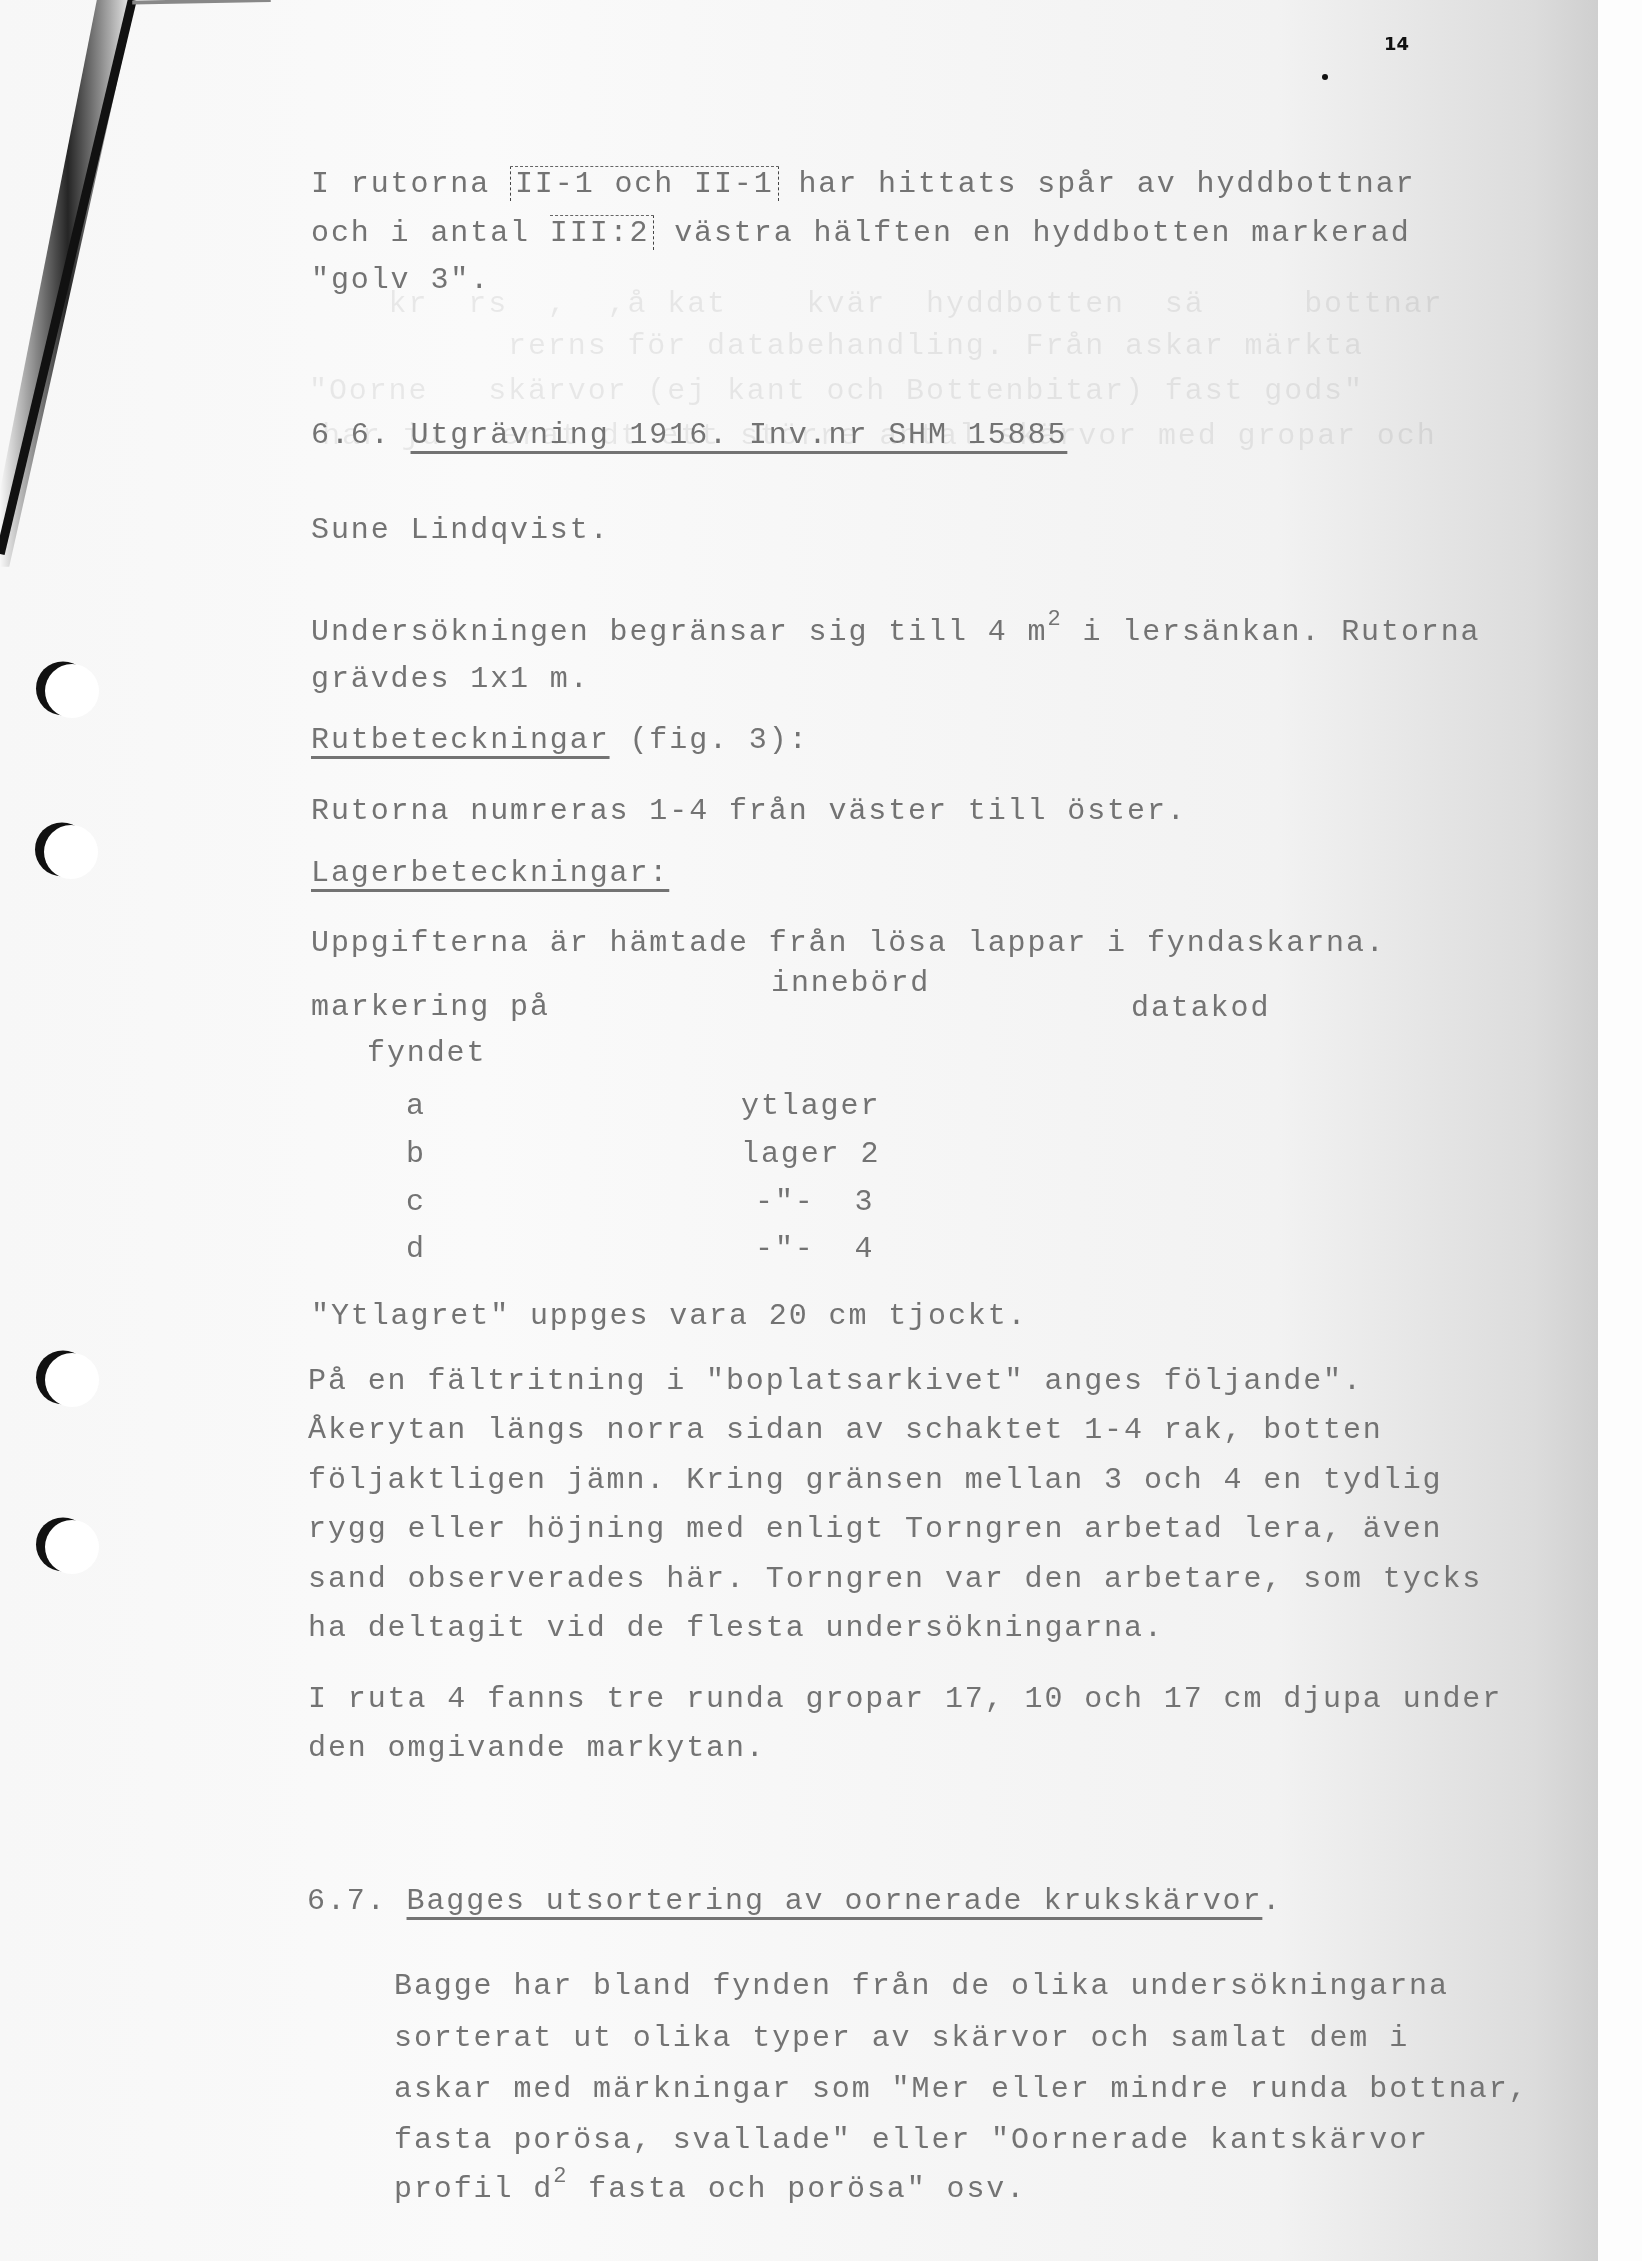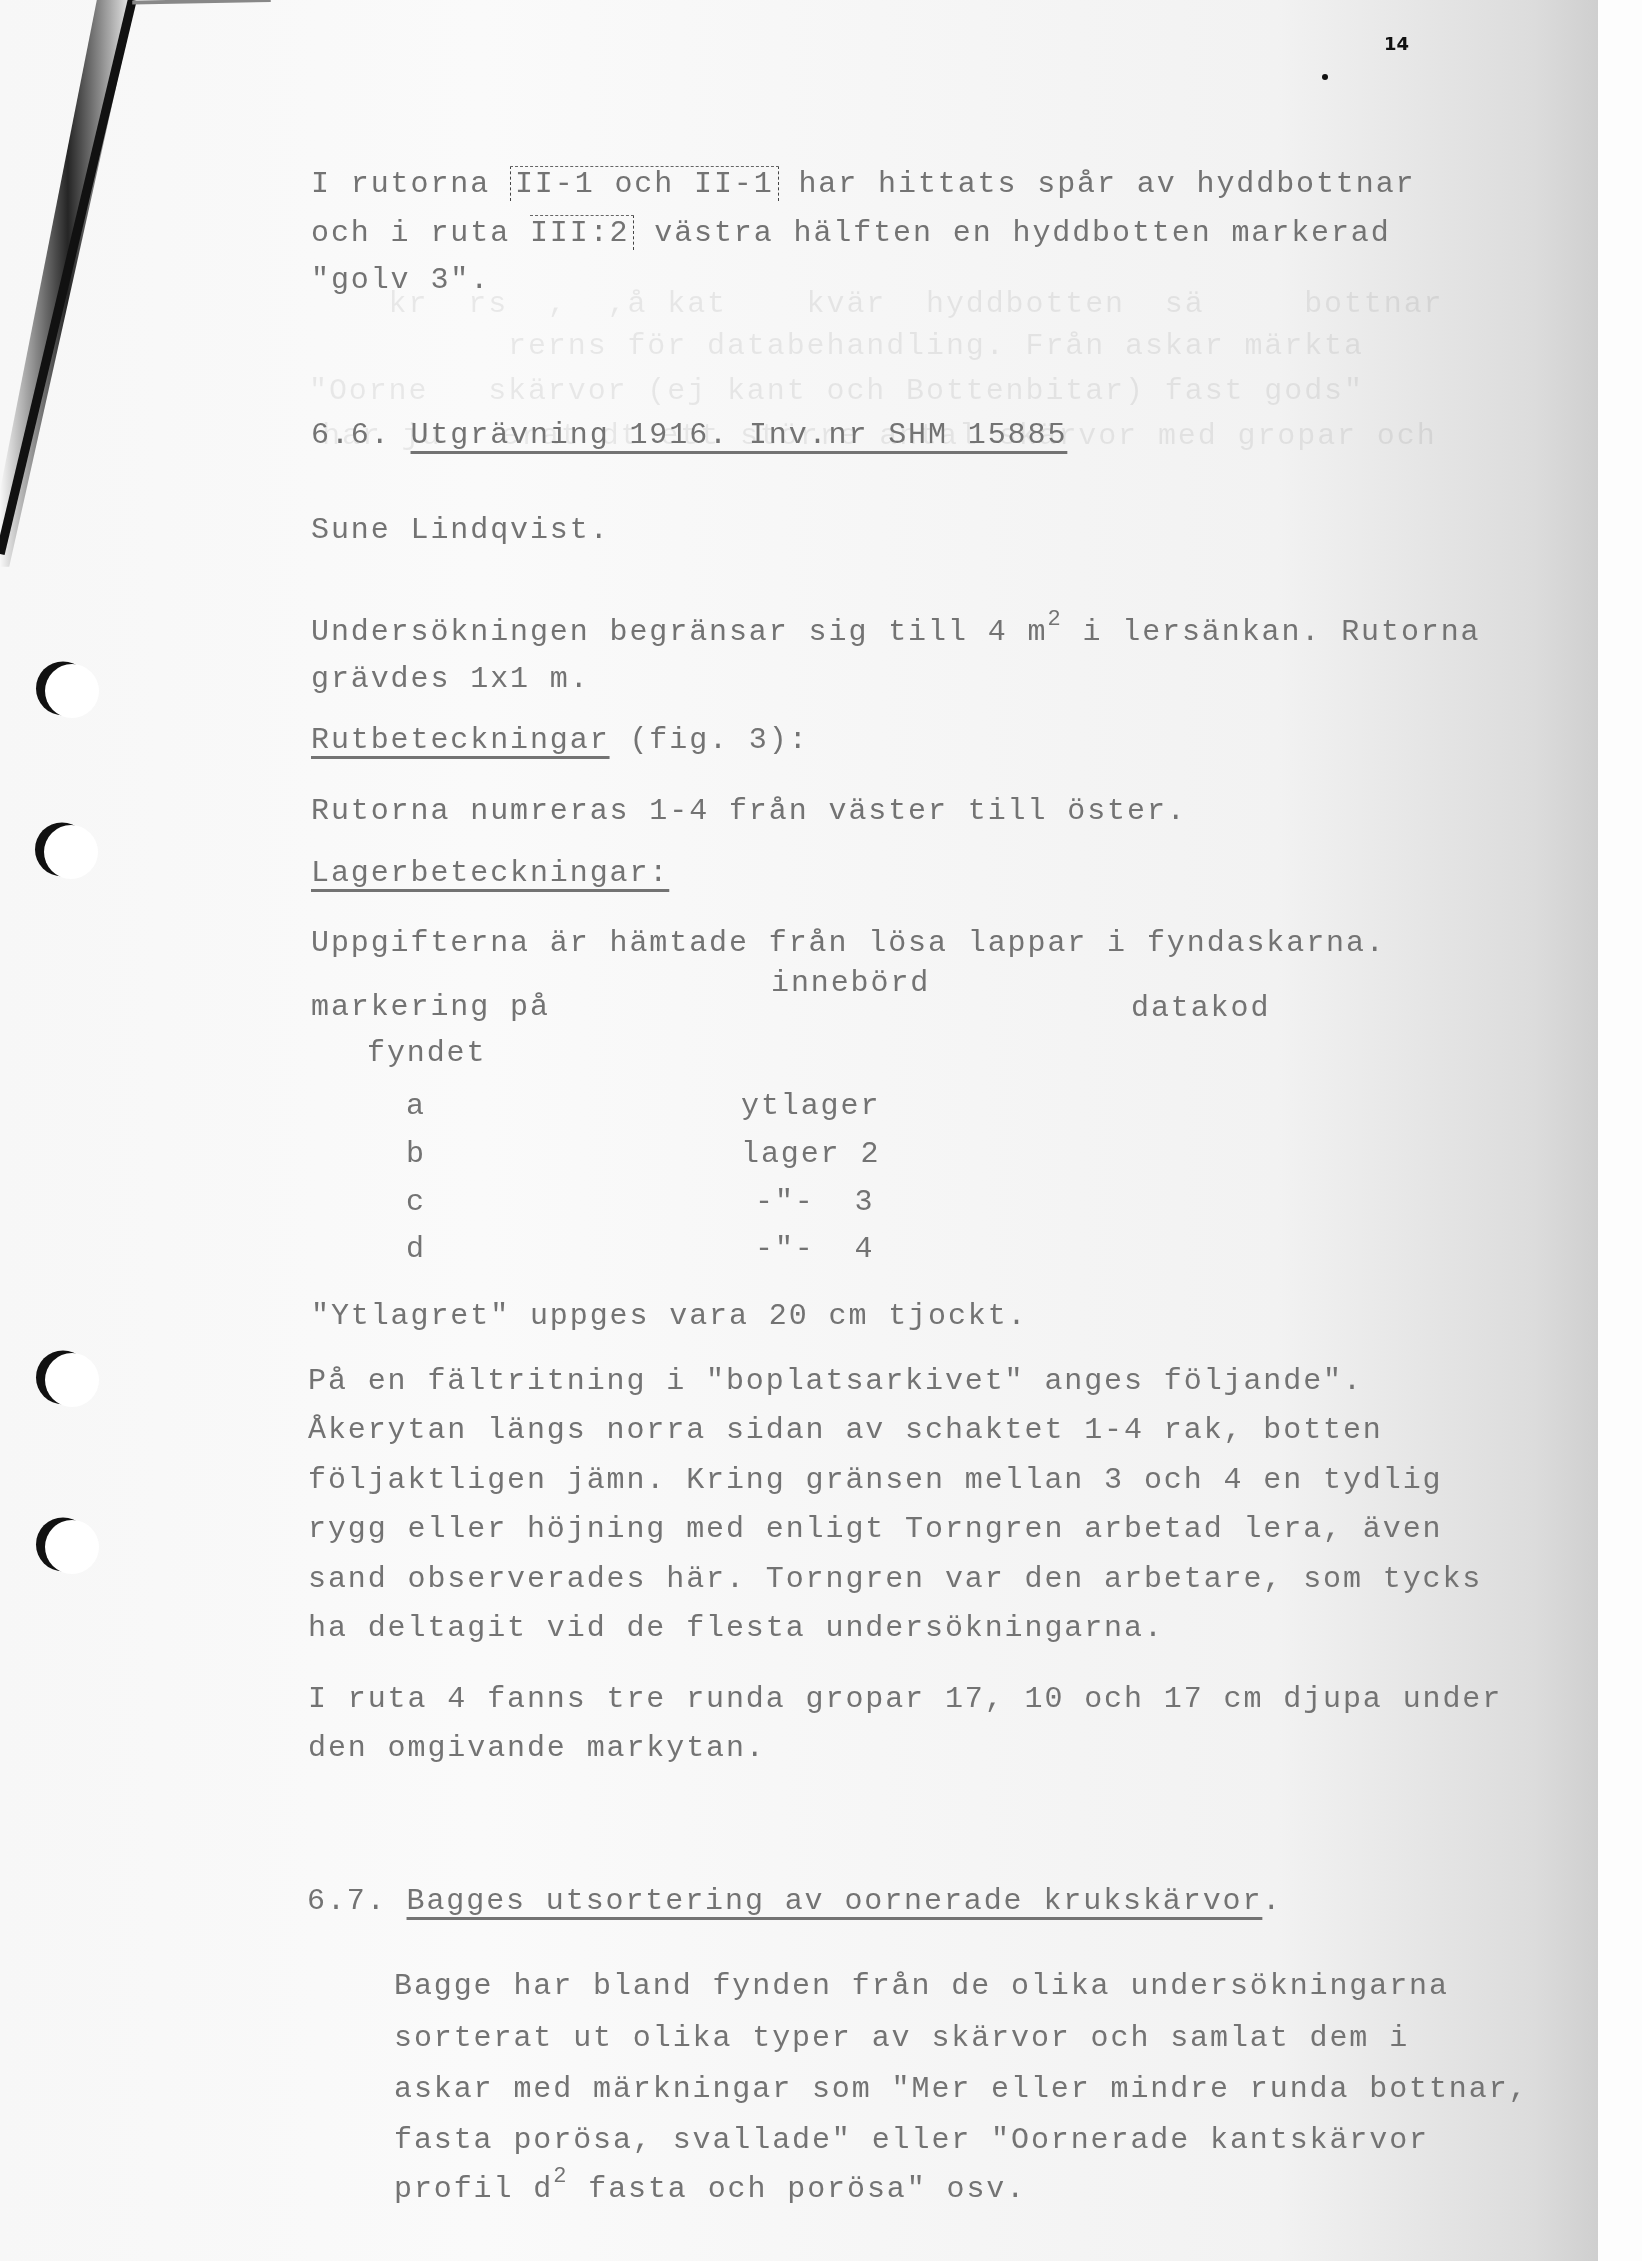--- a/index.html
+++ b/index.html
@@ -68,21 +68,21 @@
 
 <div class="ghost" style="left:309px;top:287px;">    kr  rs  ,  ,å kat    kvär  hyddbotten  sä     bottnar</div>
 <div class="ghost" style="left:309px;top:329px;">          rerns för databehandling. Från askar märkta</div>
 <div class="ghost" style="left:309px;top:374px;">"Oorne   skärvor (ej kant och Bottenbitar) fast gods"</div>
 <div class="ghost" style="left:322px;top:419px;">har ju   erat dt ett större antal skärvor med gropar och</div>
 
 <div class="page-num">14</div>
 <div class="dot" style="left:1322px;top:74px;"></div>
 
 <div class="t" style="left:311px;top:169px;"><span>I rutorna </span><span class="box-l box-r box-t">II-1 och II-1</span><span> har hittats spår av hyddbottnar</span></div>
-<div class="t" style="left:311px;top:218px;"><span>och i ruta </span><span class="box-r box-t">III:2</span><span> västra hälften en hyddbotten markerad</span></div>
+<div class="t" style="left:311px;top:218px;"><span>och i antal </span><span class="box-r box-t">III:2</span><span> västra hälften en hyddbotten markerad</span></div>
 <div class="t" style="left:311px;top:265px;">"golv 3".</div>
 
 <div class="t" style="left:311px;top:420px;"><span>6.6.</span> <span class="u">Utgrävning 1916. Inv.nr SHM 15885</span></div>
 <div class="t" style="left:311px;top:515px;text-align:right;">Sune Lindqvist.</div>
 
 <div class="t" style="left:311px;top:617px;"><span>Undersökningen begränsar sig till 4 m</span><sup class="sq">2</sup><span> i lersänkan. Rutorna</span></div>
 <div class="t" style="left:311px;top:664px;">grävdes 1x1 m.</div>
 
 <div class="t" style="left:311px;top:725px;"><span class="u">Rutbeteckningar</span><span> (fig. 3):</span></div>
 <div class="t" style="left:311px;top:796px;">Rutorna numreras 1-4 från väster till öster.</div>

